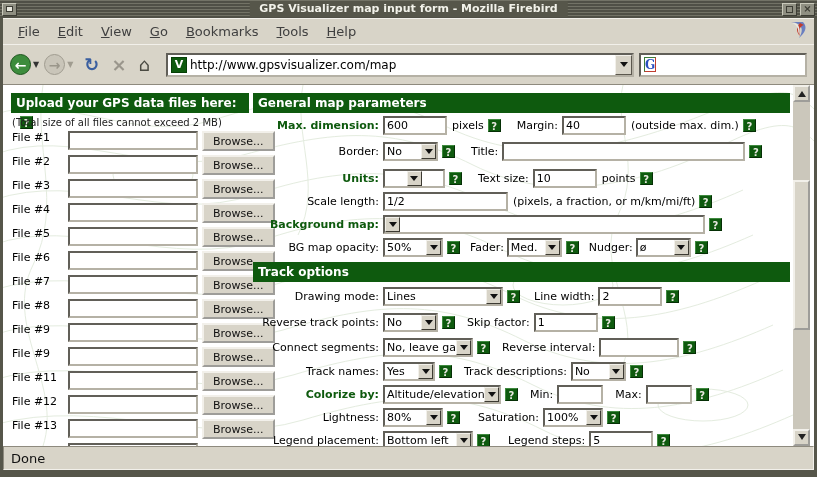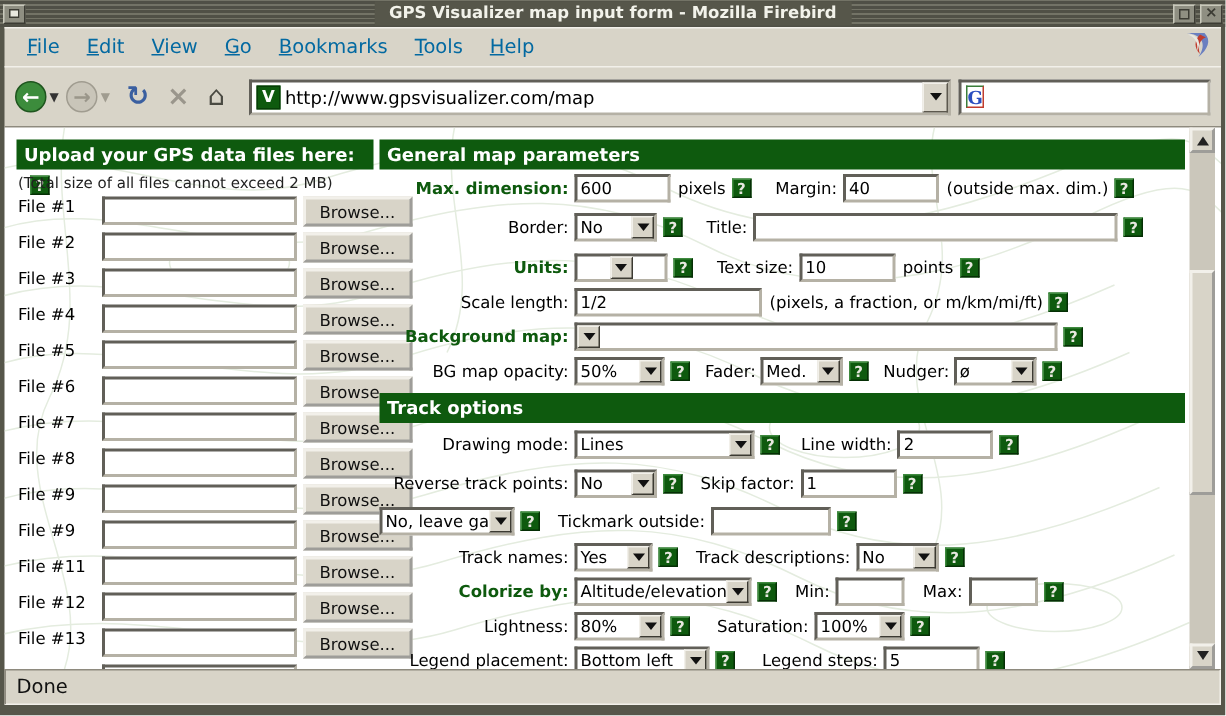--- a/index.html
+++ b/index.html
@@ -18,21 +18,21 @@
     border-color:#c9c9bb #3c3c34 #3c3c34 #c9c9bb; display:flex; align-items:center; justify-content:center; }
   .winbtn.menu { margin-left:2px; }
   .winbtn .sq { width:7px; height:6px; border:1px solid #3c3c34; background:#e8e8de; }
   .winbtns-right { position:absolute; right:2px; display:flex; gap:3px; }
   .winbtn .mx { width:7px; height:7px; border:1px solid #3c3c34; }
   .winbtn .xx { color:#3c3c34; font-size:10px; line-height:10px; font-weight:bold; }
 
   
   .menubar { position:absolute; top:18px; left:3px; width:811px; height:26px; background:#d8d4c8;
     border-top:1px solid #f2f0ea; display:flex; align-items:center; padding:0 6px; }
-  .mitem { font-size:13px; color:#0369a1; padding:2px 9px; cursor:default; }
+  .mitem { font-size:13px; color:#404040; padding:2px 9px; cursor:default; }
   .mitem::first-letter { text-decoration:underline; }
   .menubar .logo { margin-left:auto; }
 
   
   .toolbar { position:absolute; top:44px; left:3px; width:811px; height:41px; background:#d8d4c8;
     border-top:1px solid #f2f0ea; border-bottom:1px solid #8e8a7e;
     display:flex; align-items:center; padding:0 7px; }
   .navgrp { display:flex; align-items:center; margin-right:4px; }
   .navcircle { width:21px; height:21px; border-radius:50%; display:flex; align-items:center; justify-content:center;
     font-size:14px; font-weight:bold; }
@@ -364,28 +364,29 @@
             <span class="tri-down"></span>
           </span>
       </span>
       <span class="help">?</span>
       <span class="sfx" style="margin-left:12px;">Skip factor:</span>
       <input class="tin" style="width: 64px; margin-left: 4px;" value="1">
       <span class="help">?</span>
     </div>
 
     <div class="prow" style="left:250px; top:252px;">
+      <span class="plabel">Connect segments:</span>
       <span class="sel" style="width:90px;">
         <span class="stext">No, leave gap</span>
         <span class="sbtn">
             <span class="tri-down"></span>
           </span>
       </span>
       <span class="help">?</span>
-      <span class="sfx" style="margin-left:12px;">Tickmark outside:</span>
+      <span class="sfx" style="margin-left:12px;">Reverse interval:</span>
       <input class="tin" style="width: 80px; margin-left: 4px;" value="">
       <span class="help">?</span>
     </div>
 
     <div class="prow" style="left:250px; top:276px;">
       <span class="plabel">Track names:</span>
       <span class="sel" style="width:52px;">
         <span class="stext">Yes</span>
         <span class="sbtn">
             <span class="tri-down"></span>

